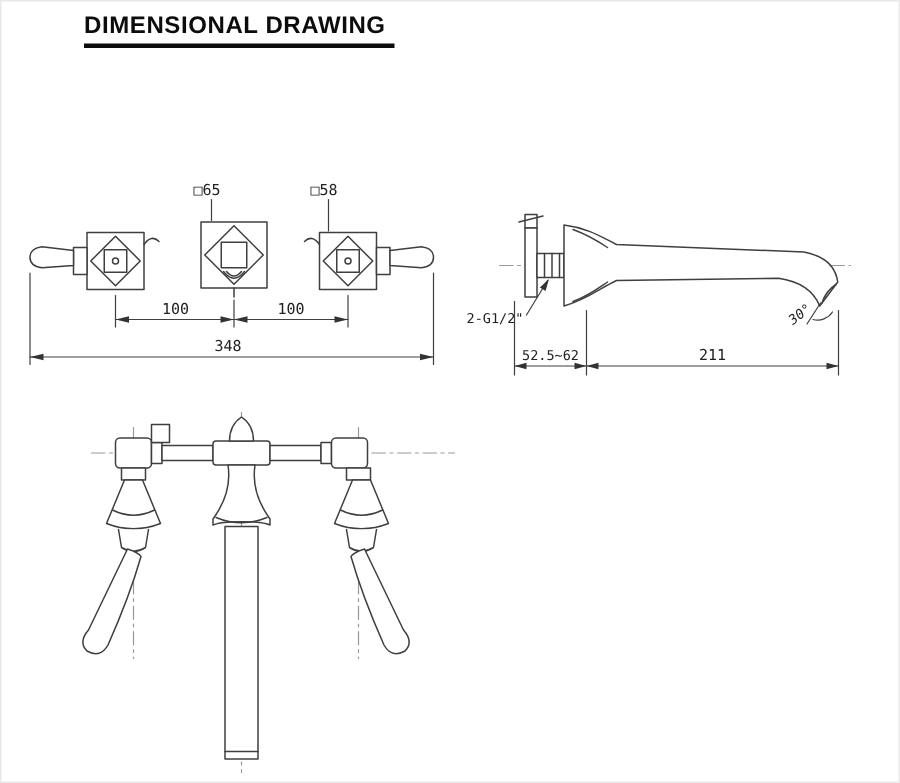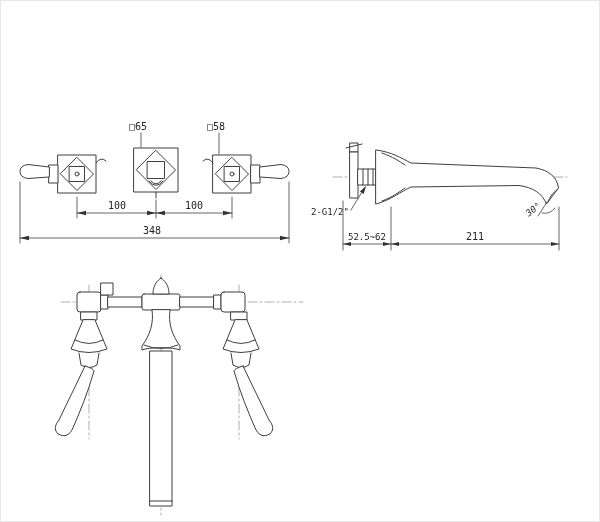--- a/index.html
+++ b/index.html
@@ -17,20 +17,21 @@
   svg text { font-family:"DejaVu Sans Mono", monospace; fill:#222; }
   .dim { font-size:10px; }
   .dim-small { font-size:9px; }
   .ital { font-style:italic; }
 </style>
 </head>
 <body>
 
 <div class="page">
 
+  <h1 class="title">DIMENSIONAL DRAWING</h1>
 
   <svg class="drawing" width="600" height="522" viewBox="0 0 600 522">
 
     <g stroke="#3f3f3f" stroke-width="1" fill="none" stroke-linejoin="round" stroke-linecap="round">
 
       <g>
         <rect x="57" y="154" width="38" height="38" fill="#fff"></rect>
         <polygon points="76,156.5 92.5,173 76,189.5 59.5,173" fill="#fff"></polygon>
         <rect x="68.5" y="165.5" width="15" height="15" fill="#fff"></rect>
         <circle cx="76" cy="173" r="2"></circle>

